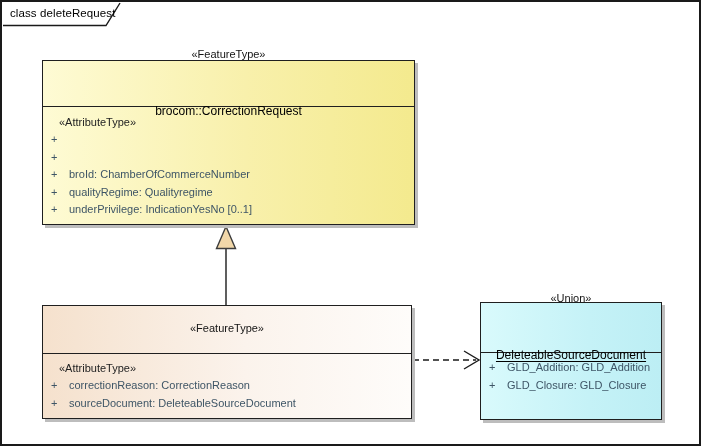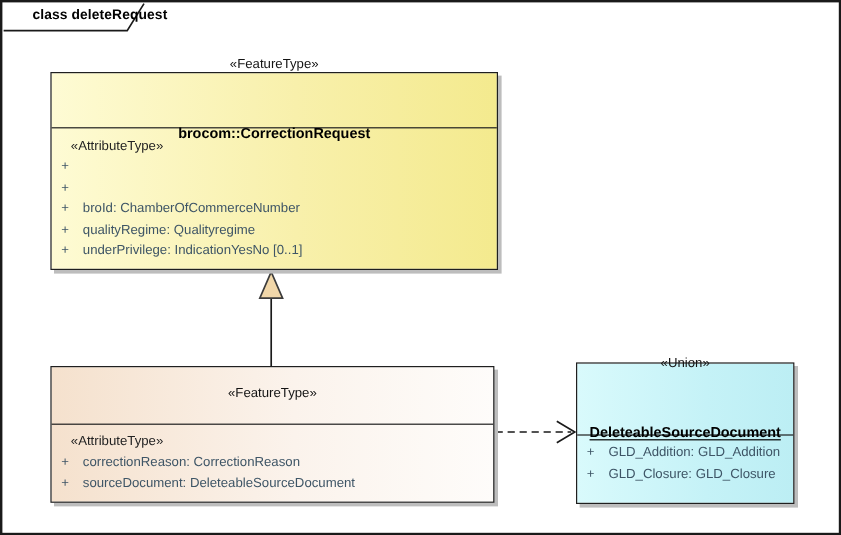--- a/index.html
+++ b/index.html
@@ -21,24 +21,23 @@
     left: 0; top: 0;
     width: 701px; height: 446px;
     pointer-events: none;
   }
 
   .frame-label {
     position: absolute;
     left: 8px;
     top: 5px;
     font-size: 11.5px;
-    font-weight: bold;
+    font-weight: normal;
     color: #000;
     letter-spacing: 0.1px;
-    margin-left: 17px;
   }
 
   .uml-box {
     position: absolute;
     border: 1.5px solid #1f1f1f;
     box-shadow: 3px 3px 0 #bdbdbd;
   }
   .box-correction {
     left: 40px; top: 58px; width: 373px; height: 165px;
     background: linear-gradient(90deg, #fefbd4 0%, #f8f0ab 55%, #f4ea8e 100%);
@@ -56,30 +55,30 @@
     display: flex;
     flex-direction: column;
     justify-content: center;
     align-items: center;
     border-bottom: 1.5px solid #1f1f1f;
     padding: 2px 4px 4px 4px;
     gap: 41px;
   }
   .box-correction .uml-header { height: 46px; }
   .box-delete     .uml-header { height: 48px; }
-  .box-union      .uml-header { height: 60px; }
+  .box-union      .uml-header { height: 50px; }
 
   .stereotype {
     font-size: 11px;
     color: #141414;
     line-height: 15px;
   }
   .class-name {
     font-size: 12px;
-    font-weight: bold;
+    font-weight: normal;
     color: #000;
     line-height: 16px;
   }
   .class-name.underlined {
     text-decoration: underline;
     text-underline-offset: 2px;
   }
 
   .attr-section { padding: 7px 6px 0 6px; }
   .box-delete .attr-section, .box-union .attr-section { padding-top: 6px; }

